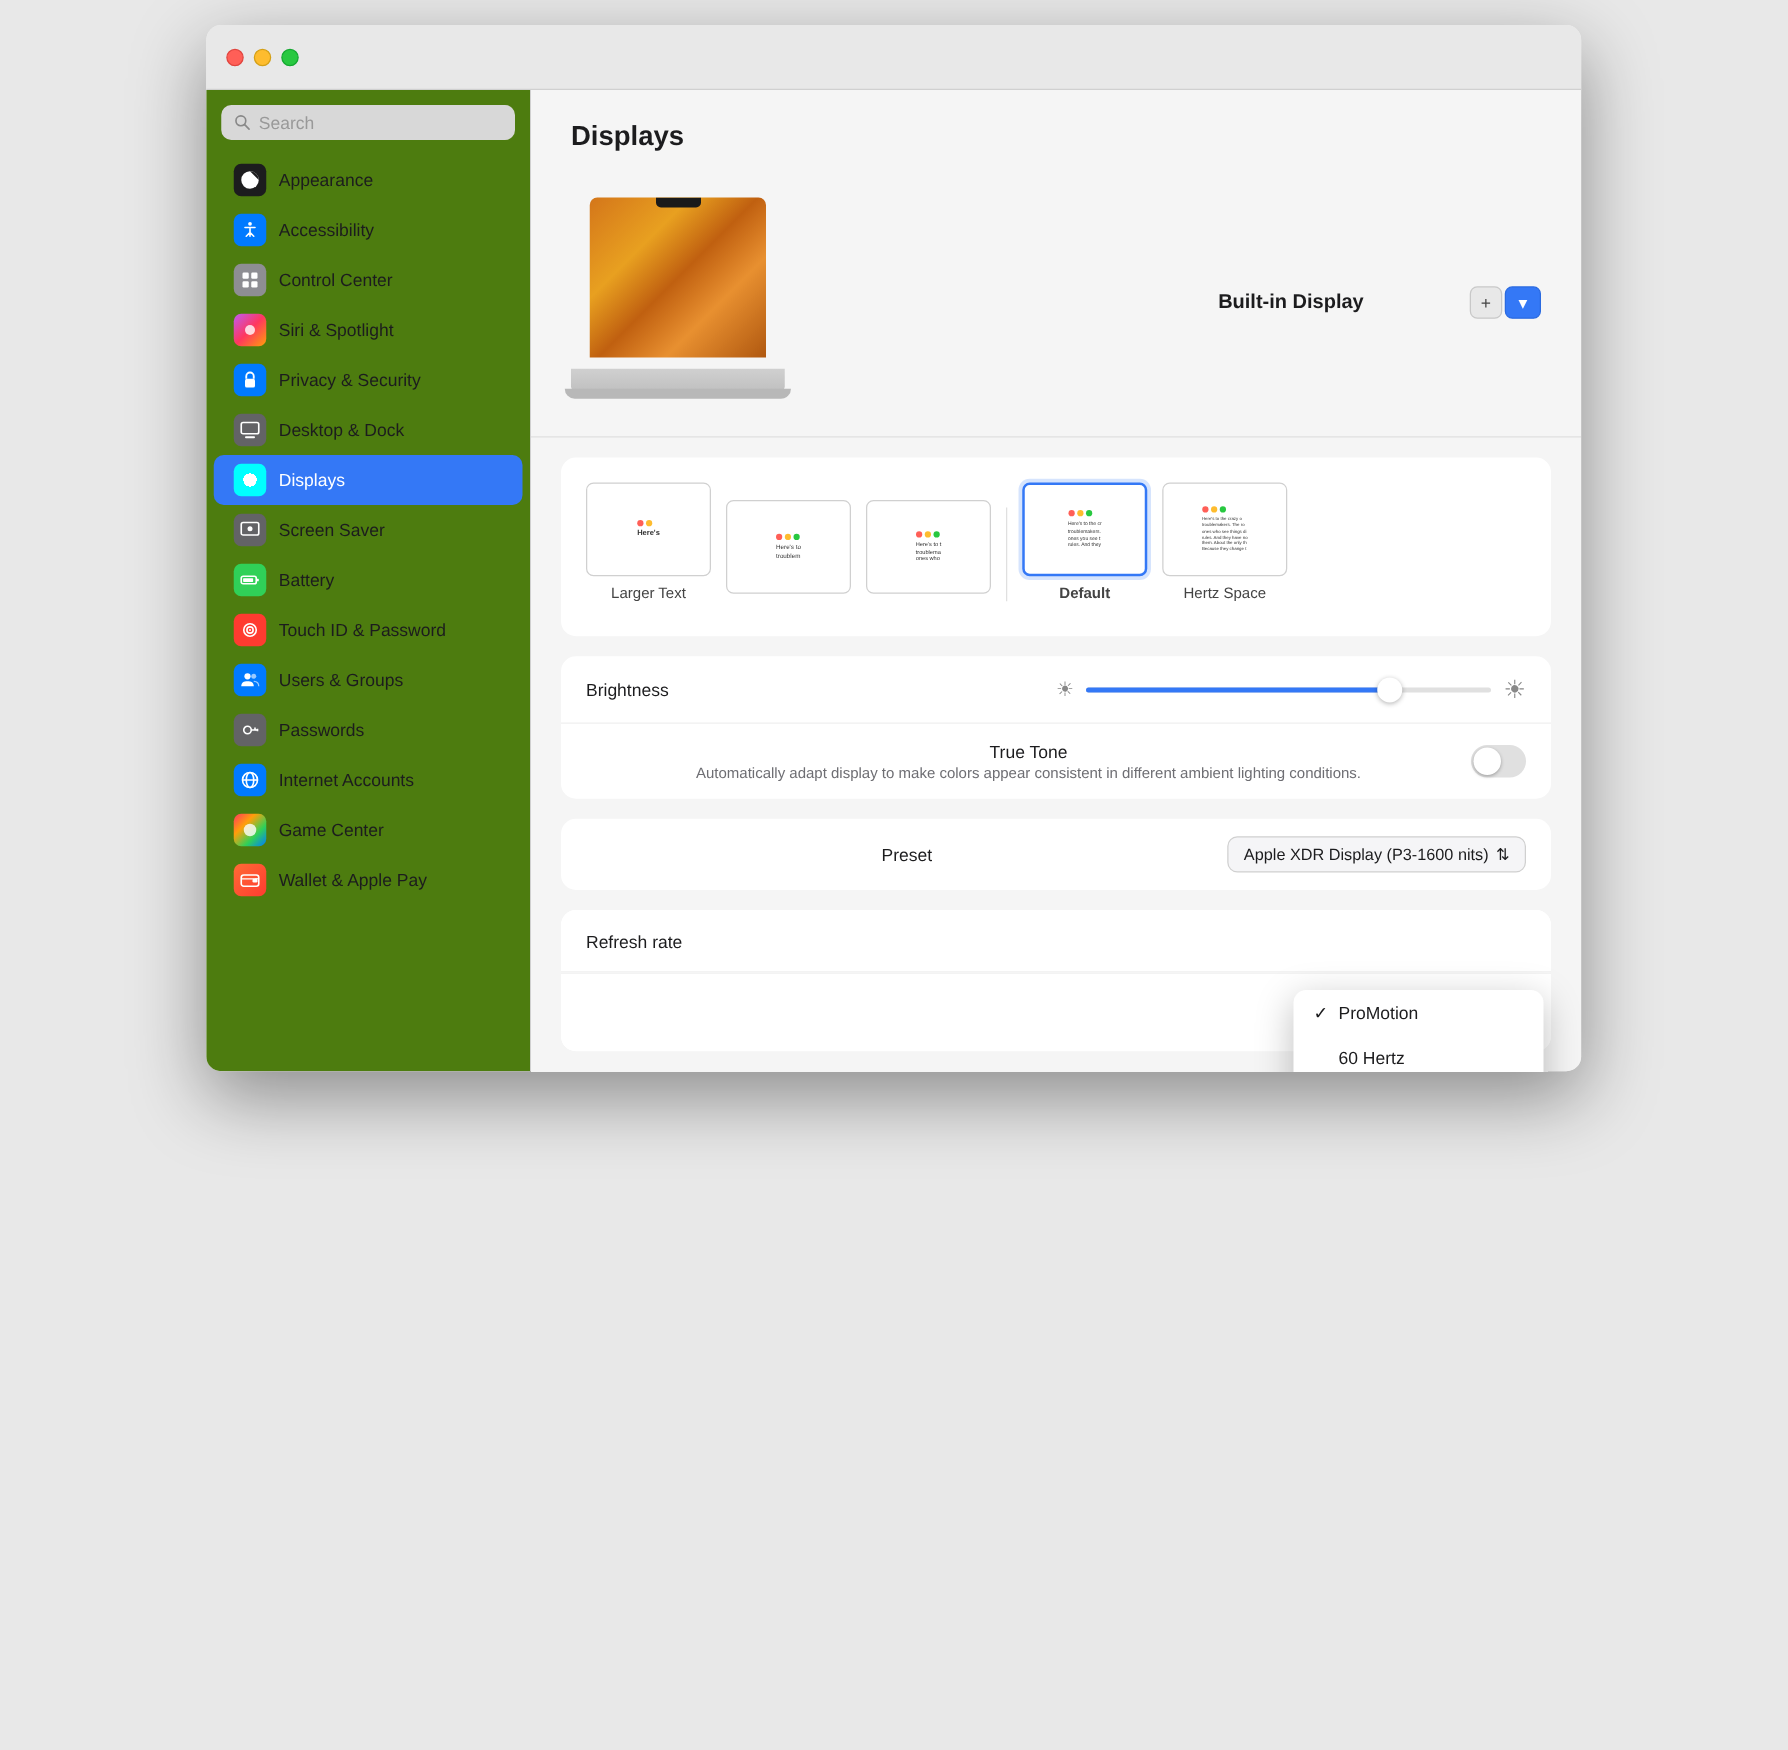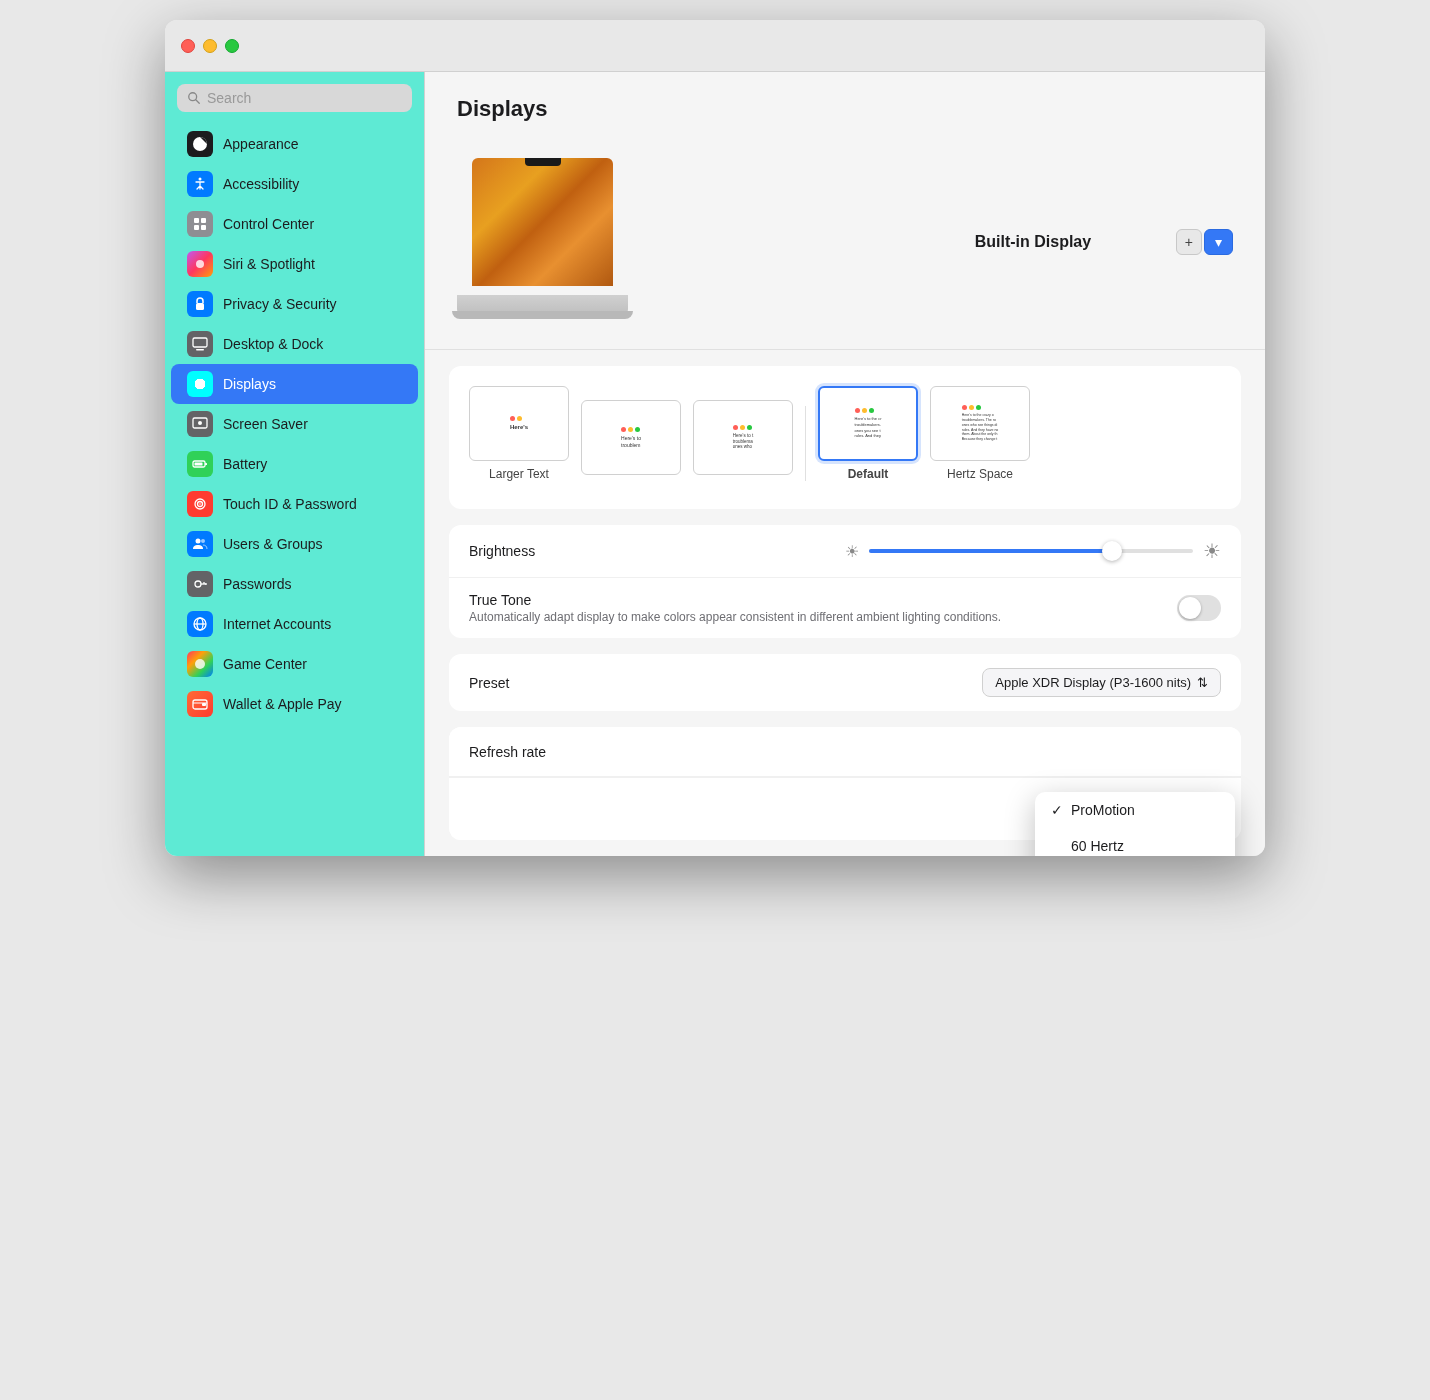--- a/index.html
+++ b/index.html
@@ -46,21 +46,21 @@
     .tl-maximize { background: #28c840; border: 1px solid #14a830; }
 
     .main-content {
       display: flex;
       flex: 1;
     }
 
     
     .sidebar {
       width: 260px;
-      background: #5eead4;
+      background: #4d7c0f;
       border-right: 1px solid #d0d0d0;
       padding: 12px 0;
       flex-shrink: 0;
       overflow-y: auto;
     }
     .search-container {
       padding: 0 12px 12px 12px;
     }
     .search-box {
       display: flex;
@@ -318,20 +318,21 @@
     }
     .setting-row {
       display: flex;
       align-items: center;
       padding: 14px 20px;
       border-bottom: 1px solid #f0f0f0;
       min-height: 50px;
     }
     .setting-row:last-child {
       border-bottom: none;
+      text-align: center;
     }
     .setting-label {
       font-size: 14px;
       color: #1c1c1e;
       flex: 1;
     }
     .setting-sublabel {
       font-size: 12px;
       color: #6e6e73;
       margin-top: 2px;

